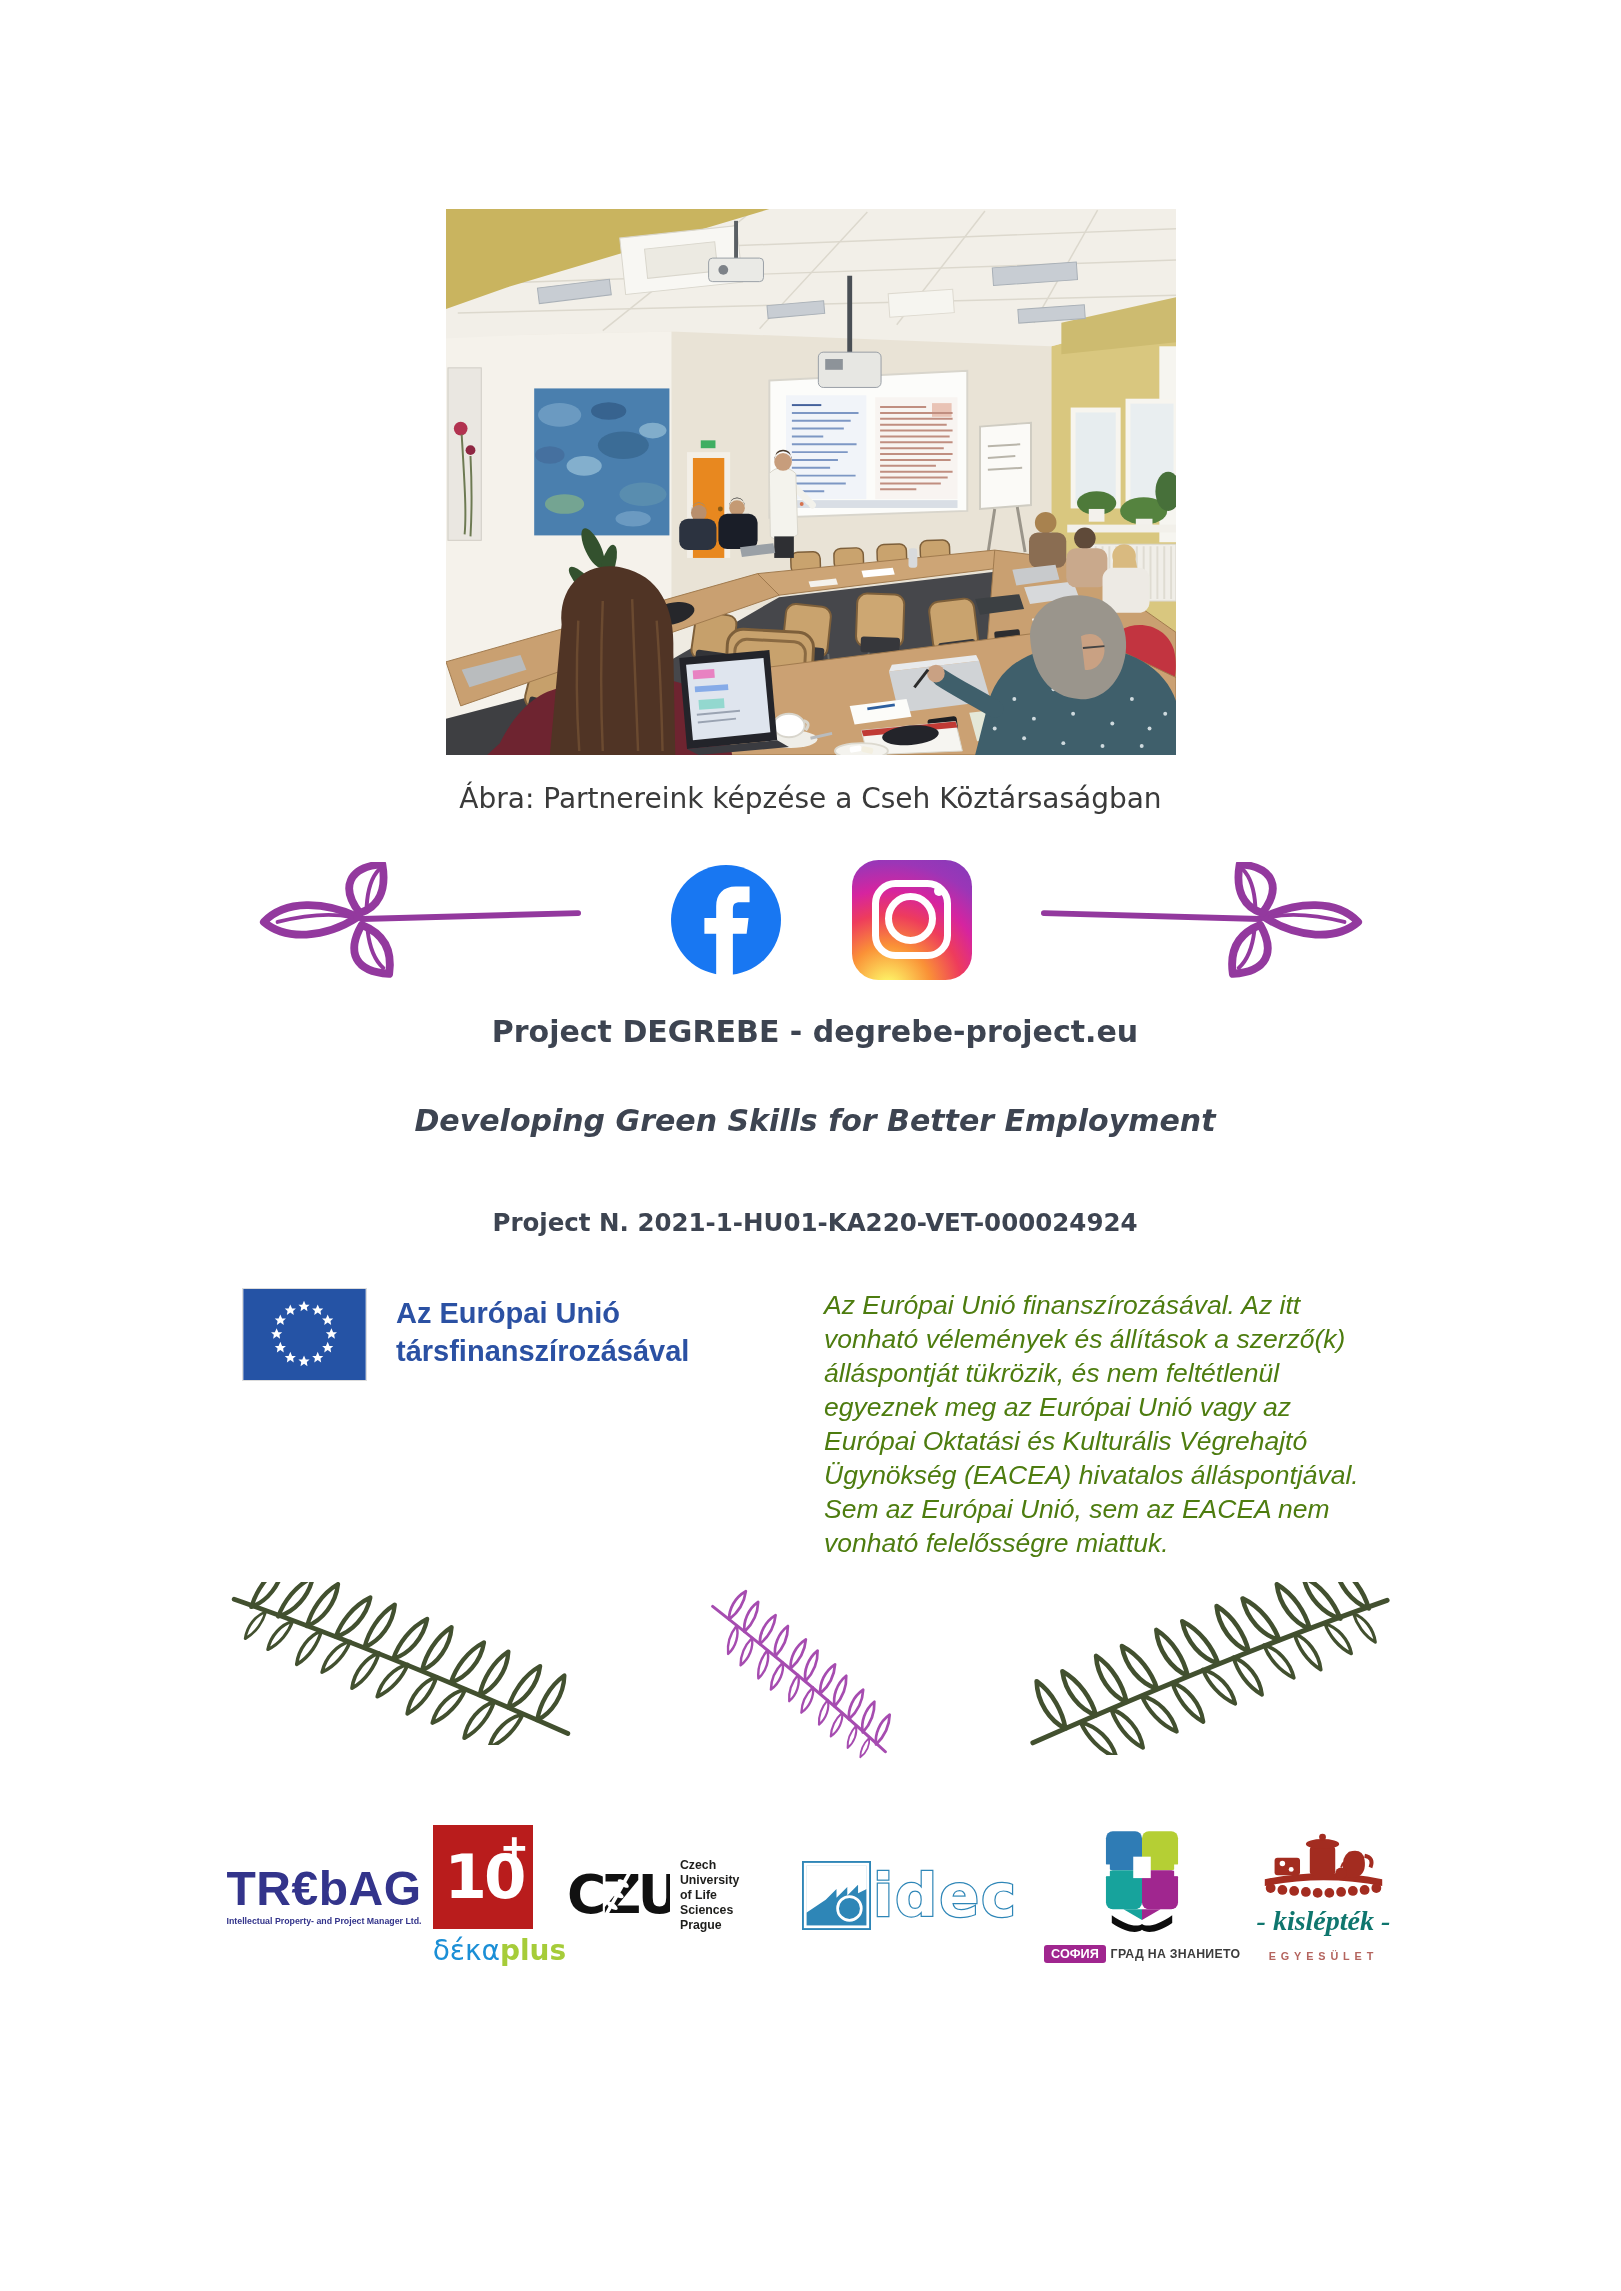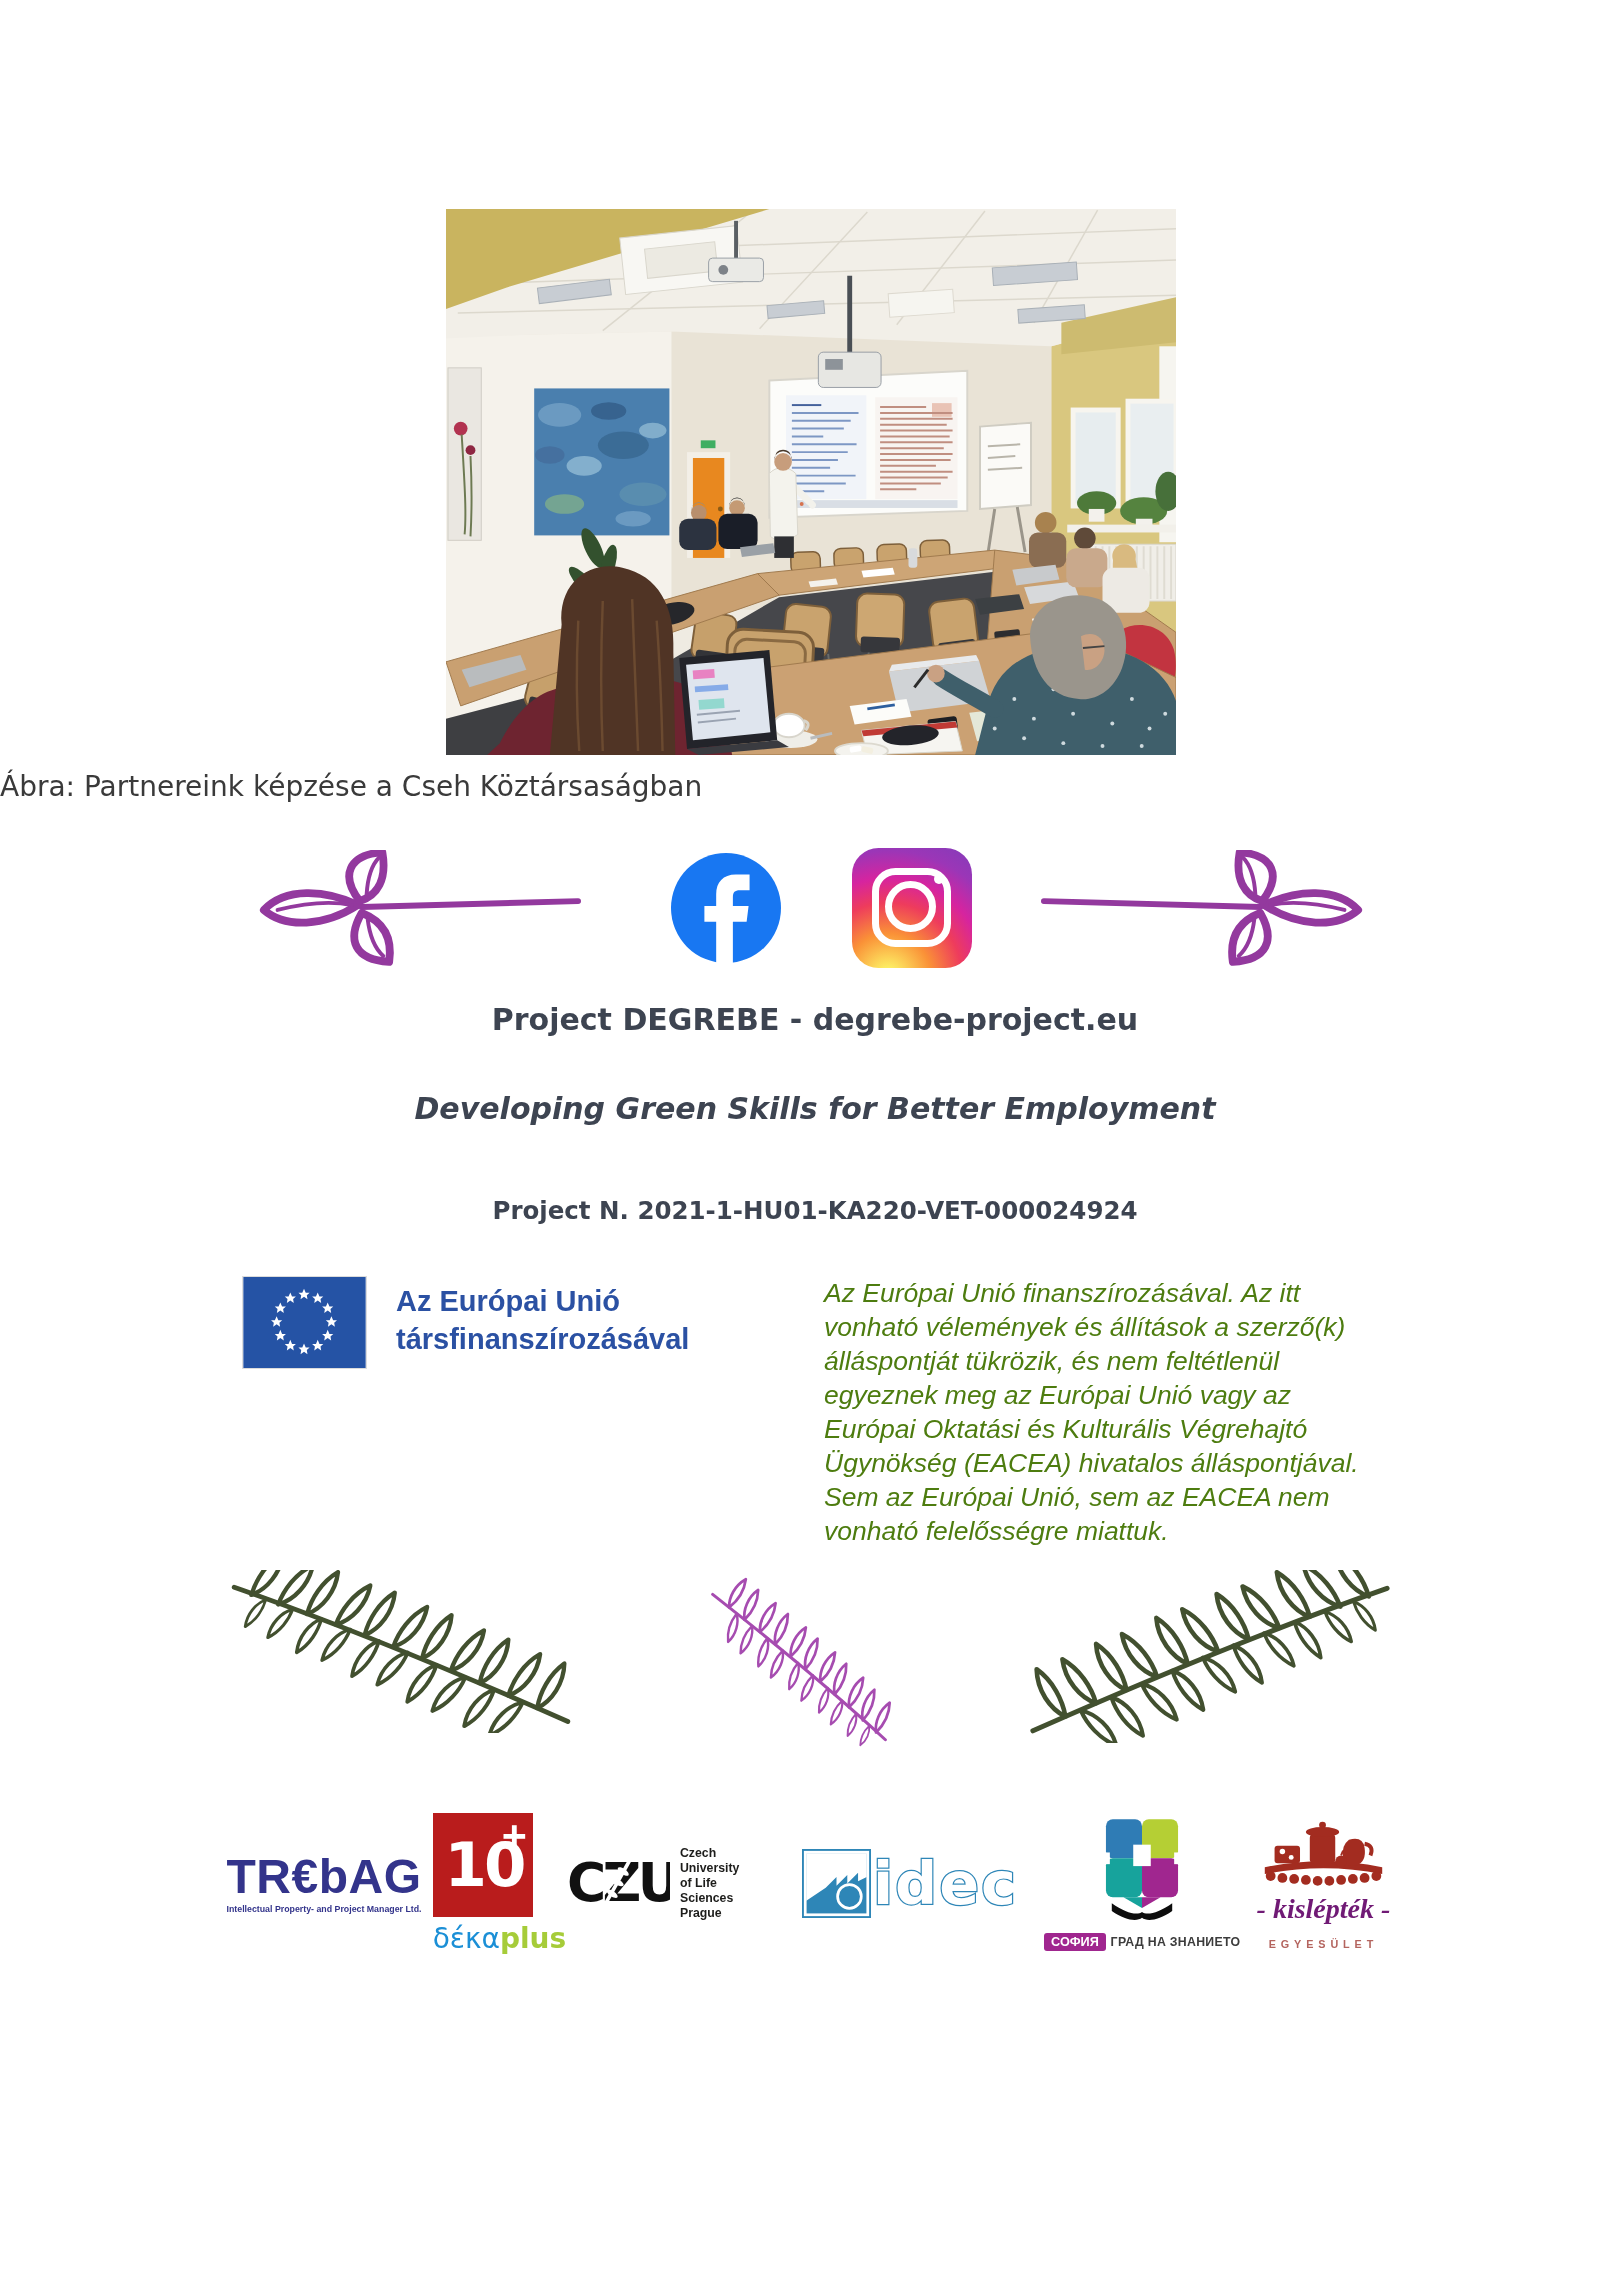--- a/index.html
+++ b/index.html
@@ -2,21 +2,21 @@
 <html><head>
 <meta charset="utf-8">
 <style>
   html,body{margin:0;padding:0;}
   body{
     width:1621px;height:2292px;background:#ffffff;position:relative;overflow:hidden;
     font-family:"Liberation Sans", sans-serif;
   }
   .photo-wrap{width:730px;margin:209px auto 0;font-size:0;}
   .caption{
-    margin-top:15px;font-size:28px;color:#3a3a3a;
+    margin-top:27px;text-align:center;font-size:28px;color:#3a3a3a;
     font-family:"DejaVu Sans", sans-serif;
   }
   .ornaments{width:1106px;margin:43px auto 0;height:123px;display:flex;align-items:center;}
   .sp-a{width:90px;flex:none;} .sp-b{width:71px;flex:none;} .sp-c{width:69px;flex:none;}
   .flourish{width:323px;height:116px;color:#93399e;flex:none;}
   .flourish.right{transform:scale(-1,1);}
   .fb-icon{width:110px;height:110px;flex:none;cursor:pointer;}
   .ig-icon{
     width:120px;height:120px;flex:none;border-radius:26.5px;position:relative;cursor:pointer;
     background:radial-gradient(circle at 30% 107%, #fdf065 5%, #fa9137 28%, #ee3c5c 48%, #d6249f 64%, #9b36b7 82%, #8a3ab9 95%);
@@ -52,21 +52,21 @@
   .dp-blue{color:#1b8fd6;}
   .dp-green{color:#a6cc39;font-weight:bold;}
   .czu{width:201px;display:flex;align-items:center;text-align:left;}
   .czu-lines{font-size:12.3px;font-weight:bold;color:#1d1d1b;line-height:15px;margin-left:9.8px;}
   .idec{width:230px;display:flex;align-items:center;}
   .sofia{width:152px;}
   .sofia-caption{margin-top:5.9px;display:flex;align-items:center;justify-content:center;white-space:nowrap;}
   .sofia-badge{background:#a0268f;color:#fff;font-weight:bold;font-size:12.7px;padding:2px 6.9px;border-radius:3px;}
   .sofia-tag{color:#3c3c3c;font-size:12.3px;font-weight:bold;margin-left:4.9px;letter-spacing:0.3px;}
   .kis{width:142px;}
-  .kis-script{font-size:28px;font-style:italic;font-weight:bold;color:#701a75;font-family:"Liberation Serif",serif;white-space:nowrap;}
+  .kis-script{font-size:28px;font-style:italic;font-weight:bold;color:#0f766e;font-family:"Liberation Serif",serif;white-space:nowrap;}
   .kis-sub{margin-top:13px;font-size:10.8px;letter-spacing:4.9px;color:#b4645e;font-weight:bold;}
 </style>
 </head>
 <body>
 
 <svg width="0" height="0" style="position:absolute" aria-hidden="true">
   <defs>
     <path id="star5" d="M0,-6 L1.76,-1.85 L5.71,-1.85 L2.85,0.71 L3.53,4.85 L0,2.3 L-3.53,4.85 L-2.85,0.71 L-5.71,-1.85 L-1.76,-1.85 Z" fill="#ffffff"></path>
     <path id="leaflet" d="M0,0 C-11,-13 -15,-35 -7,-54 C3,-37 4,-16 0,0 Z" fill="none" stroke="currentColor" stroke-width="4.5" stroke-linejoin="round"></path>
     <g id="fern">

